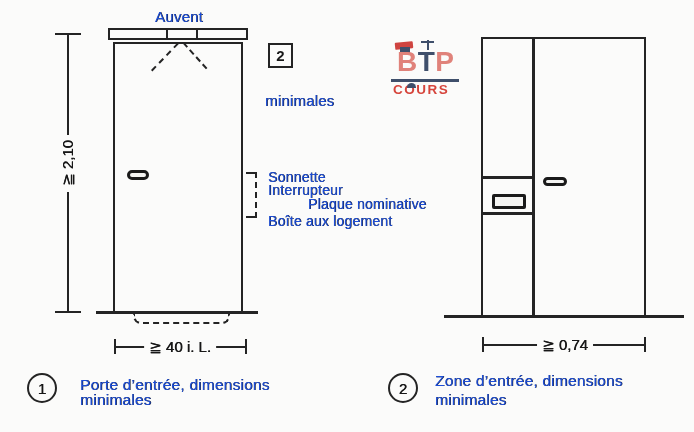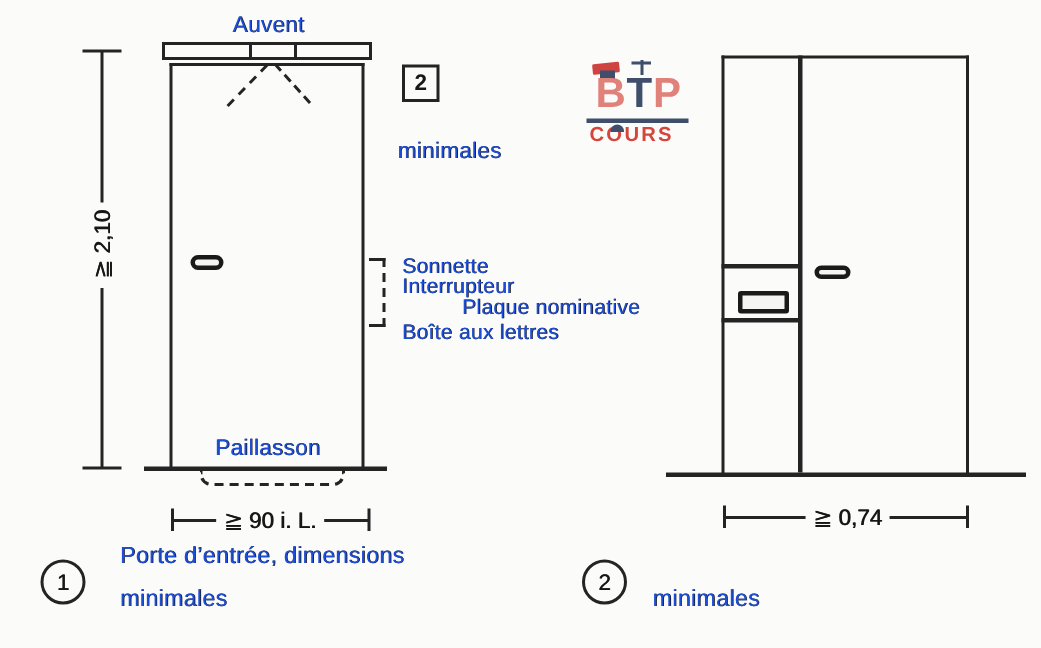--- a/index.html
+++ b/index.html
@@ -114,70 +114,70 @@
   </div>
 
   <div class="door"></div>
 
   <div class="ray" style="left:151px;top:70px;width:38px;transform:rotate(-46deg);"></div>
   <div class="ray" style="left:184px;top:42px;width:35px;transform:rotate(48deg);"></div>
 
 
   <div class="handle" style="left:127px;top:170px;width:16px;height:4px;"></div>
 
-  <div class="t center" style="left:113px;top:291px;width:131px;">Paillasson</div>
 
   <div class="line" style="left:96px;top:311px;width:162px;height:2.5px;"></div>
 
   <div class="doormat"></div>
 
   <div class="line" style="left:67px;top:34px;width:2px;height:101px;"></div>
   <div class="line" style="left:67px;top:192px;width:2px;height:120px;"></div>
   <div class="line" style="left:55px;top:33px;width:26px;height:2px;"></div>
   <div class="line" style="left:55px;top:311px;width:26px;height:2px;"></div>
   <div class="vdim-label" style="left:68px;top:163px;">≧ 2,10</div>
 
   <div class="line" style="left:115px;top:346px;width:131px;height:2px;"></div>
   <div class="line" style="left:114px;top:339px;width:2px;height:15px;"></div>
   <div class="line" style="left:245px;top:339px;width:2px;height:15px;"></div>
-  <div class="dim-label" style="left:180px;top:347px;">≧ 90 i. L.</div>
+  <div class="dim-label" style="left:180px;top:347px;">≧ 40 i. L.</div>
 
   <div class="numbox">
     <span>2</span>
   </div>
   <div class="t" style="left:265px;top:93px;">minimales</div>
 
   <div class="bracket"></div>
   <div class="t small" style="left:268px;top:162px;margin-top:20px;">Interrupteur</div>
   <div class="t small" style="left:268px;top:169px;">Sonnette</div>
   <div class="t small" style="left:268px;top:196px;margin-left:40px;">Plaque nominative</div>
-  <div class="t small" style="left:268px;top:213px;">Boîte aux lettres</div>
+  <div class="t small" style="left:268px;top:213px;">Boîte aux logement</div>
 
   <div class="zone-frame"></div>
   <div class="line" style="left:532px;top:37px;width:2.5px;height:278px;"></div>
   <div class="line" style="left:481px;top:176px;width:53px;height:2.5px;"></div>
   <div class="line" style="left:481px;top:212px;width:53px;height:2.5px;"></div>
   <div class="letterbox"></div>
   <div class="handle" style="left:543px;top:177px;width:18px;height:3px;"></div>
   <div class="line" style="left:444px;top:315px;width:240px;height:2.5px;"></div>
 
   <div class="line" style="left:483px;top:344px;width:163px;height:2px;"></div>
   <div class="line" style="left:482px;top:337px;width:2px;height:15px;"></div>
   <div class="line" style="left:644px;top:337px;width:2px;height:15px;"></div>
   <div class="dim-label" style="left:565px;top:345px;">≧ 0,74</div>
 
   <div class="capnum" style="left:27px;top:373px;">
     <span>1</span>
   </div>
-  <div class="t" style="left:80px;top:363px;font-size:15.5px;">Porte d’entrée, dimensions</div>
+  <div class="t" style="left:80px;top:377px;font-size:15.5px;">Porte d’entrée, dimensions</div>
   <div class="t" style="left:80px;top:392px;font-size:15.5px;">minimales</div>
 
   <div class="capnum" style="left:388px;top:373px;">
     <span>2</span>
   </div>
+  <div class="t" style="left:435px;top:373px;font-size:15.5px;">Zone d’entrée, dimensions</div>
   <div class="t" style="left:435px;top:392px;font-size:15.5px;">minimales</div>
 
   <div id="logo">
     <div class="board"></div>
     <div class="capbase"></div>
     <div class="mast"></div>
     <div class="arm"></div>
     <div class="letters">
       <span class="coral">B</span><span class="navy">T</span><span class="coral">P</span>
     </div>

